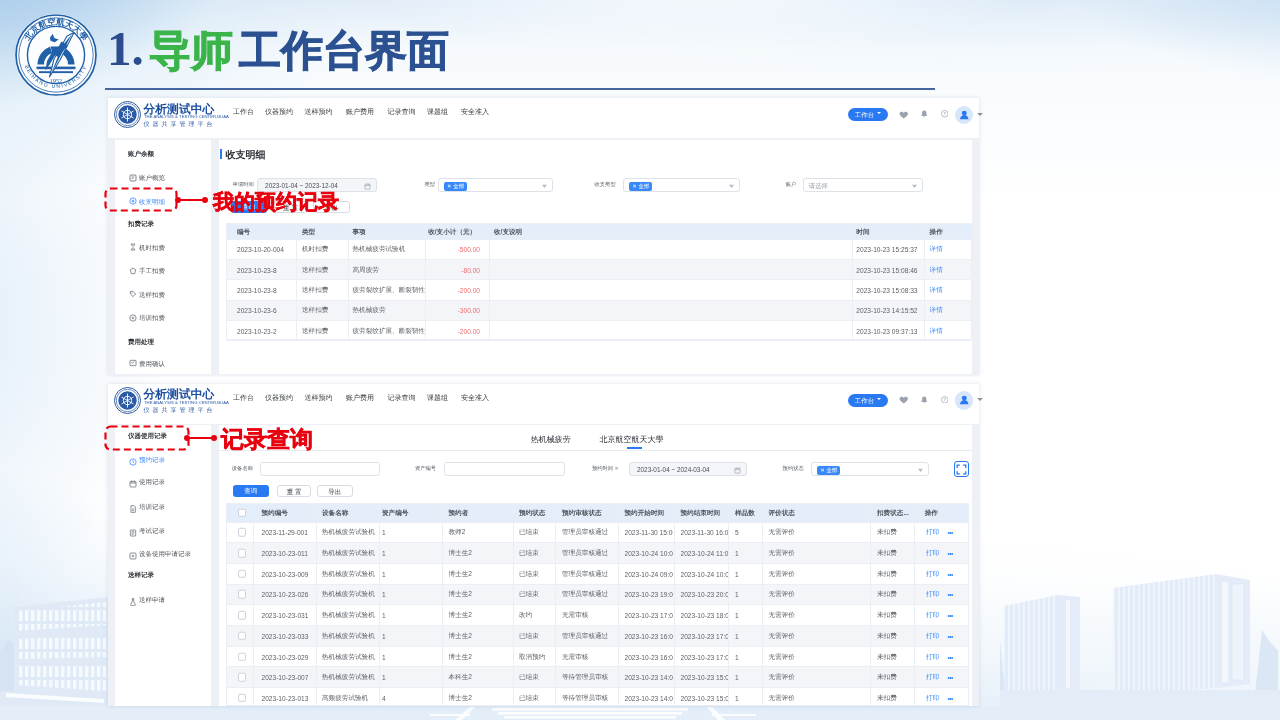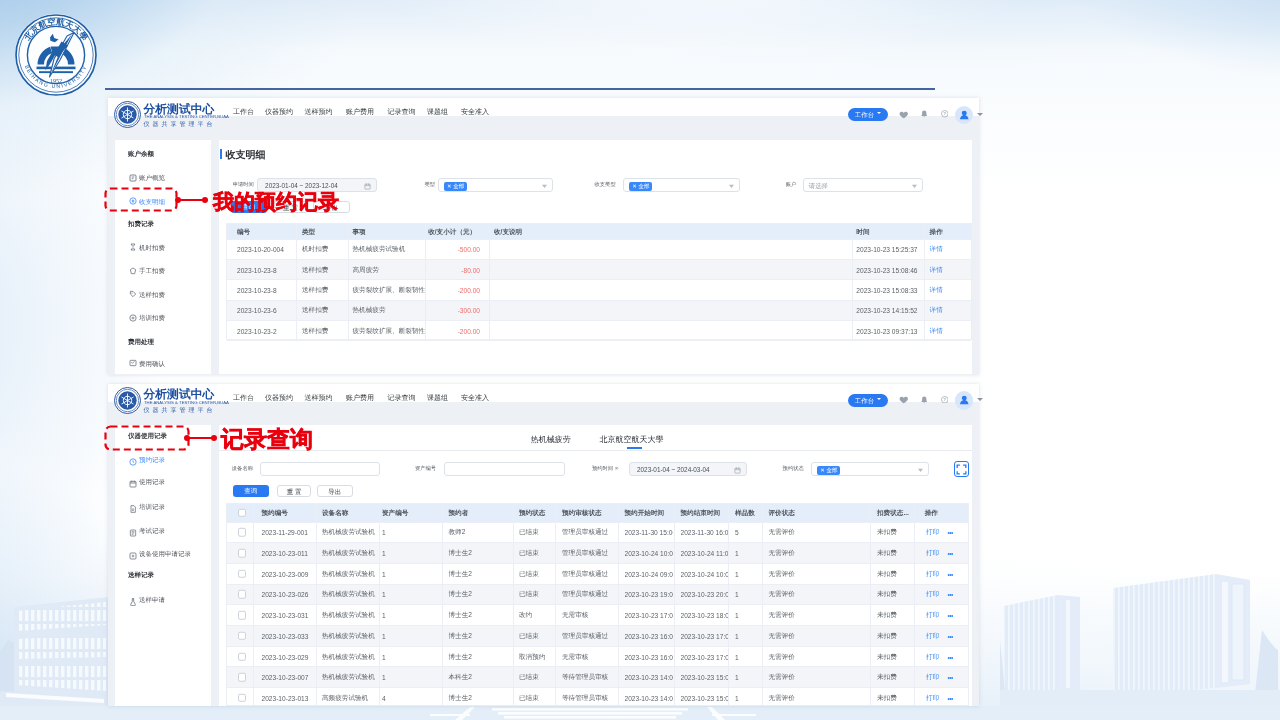--- a/index.html
+++ b/index.html
@@ -18,21 +18,21 @@
  radial-gradient(1100px 260px at 50% 108%, rgba(205,225,245,.55) 0%, rgba(235,244,250,.25) 60%, rgba(255,255,255,0) 100%),
  linear-gradient(180deg,#e2edf8 0%,#f6fafd 7%,#ffffff 28%,#ffffff 80%,#f2f7fc 94%,#eaf2fa 100%);}
 
 #title{position:absolute;left:107px;top:20px;font-weight:900;white-space:nowrap;}
 #title .n{font-family:"Liberation Serif",serif;font-size:49px;color:#2c4c8e;}
 #title .g{font-size:42px;color:#3bb44a;margin-left:-7px;-webkit-text-stroke:1px #3bb44a;}
 #title .b{font-size:42px;color:#2b5191;margin-left:6px;-webkit-text-stroke:1px #2b5191;}
 #tline{position:absolute;left:105px;top:88px;width:830px;height:2px;background:#44659f;}
 
 .shot{position:absolute;left:108px;width:871px;background:#edf0f5;box-shadow:0 0 4px rgba(120,140,170,.25);}
-.shdr{position:absolute;left:0;top:0;width:871px;height:18px;background:#fff;}
+.shdr{position:absolute;left:0;top:0;width:871px;height:40px;background:#fff;}
 .brand{position:absolute;left:35.5px;top:4.5px;}
 .brand .t1{font-size:11.8px;font-weight:bold;color:#1d4fa0;line-height:12.5px;}
 .brand .t2{font-size:5px;color:#2a59a5;transform:scale(.85);transform-origin:0 0;line-height:5px;white-space:nowrap;}
 .brand .t3{font-size:6px;color:#2a59a5;letter-spacing:3px;line-height:8px;white-space:nowrap;}
 .nav{position:absolute;top:0;height:27px;line-height:27px;font-size:7px;color:#3c4043;white-space:nowrap;}
 .pill{position:absolute;left:740px;top:10.2px;width:40px;height:13px;background:#2979f2;border-radius:7px;color:#fff;font-size:6.5px;text-align:center;line-height:13px;}
 .hic{position:absolute;}
 .avatar{position:absolute;left:846.5px;top:7.5px;width:18.5px;height:18.5px;border-radius:50%;background:#d8e6fb;}
 
 .side{position:absolute;left:7px;width:96px;background:#fff;}
@@ -140,20 +140,21 @@
       <path d="M36 24.5 l2.8 -3.8 l1.4 4.4 l4.4 1.4 l-3.8 2.8 l-4.4 -1.6 z"></path>
     </g>
     <g>
       <path d="M53 23 L60 19.5 L46 47 L35.5 64 L40 46 Z" fill="#fcfdfe" stroke="#2060a8" stroke-width="1.1" stroke-linejoin="round"></path>
       <path d="M58 21 L36.5 62 L44 43.5 L41.5 41 Z" fill="#2060a8"></path>
       <path d="M47.5 28.5 L54 32.5 L44 44 L40 41.5 Z" fill="#2060a8"></path>
       <path d="M41 34 L44.5 36.5 L36 51 L31.5 57.5 L33 48 Z" fill="#2060a8"></path>
     </g>
     <text x="42" y="69.5" font-size="6.2" fill="#2060a8" text-anchor="middle" font-family="'Liberation Serif',serif">1952</text>
   </svg>
+  <div id="title"><span class="n">1. </span><span class="g">导师</span><span class="b">工作台界面</span></div>
   <div id="tline"></div>
 
   <div id="s1" class="shot" style="top:98px;height:276.5px;">
     <div class="shdr">
       <svg class="abs" style="left:6px;top:3px" width="27" height="27" viewBox="0 0 27 27">
         <circle cx="13.5" cy="13.5" r="13" fill="#fff" stroke="#2a59a5" stroke-width="1"></circle>
         <circle cx="13.5" cy="13.5" r="9.2" fill="#2a59a5"></circle>
         <circle cx="13.5" cy="13.5" r="11.2" fill="none" stroke="#2a59a5" stroke-width=".7"></circle>
         <g stroke="#fff" stroke-width=".9" fill="none">
           <circle cx="13.5" cy="13.5" r="4.2"></circle>

